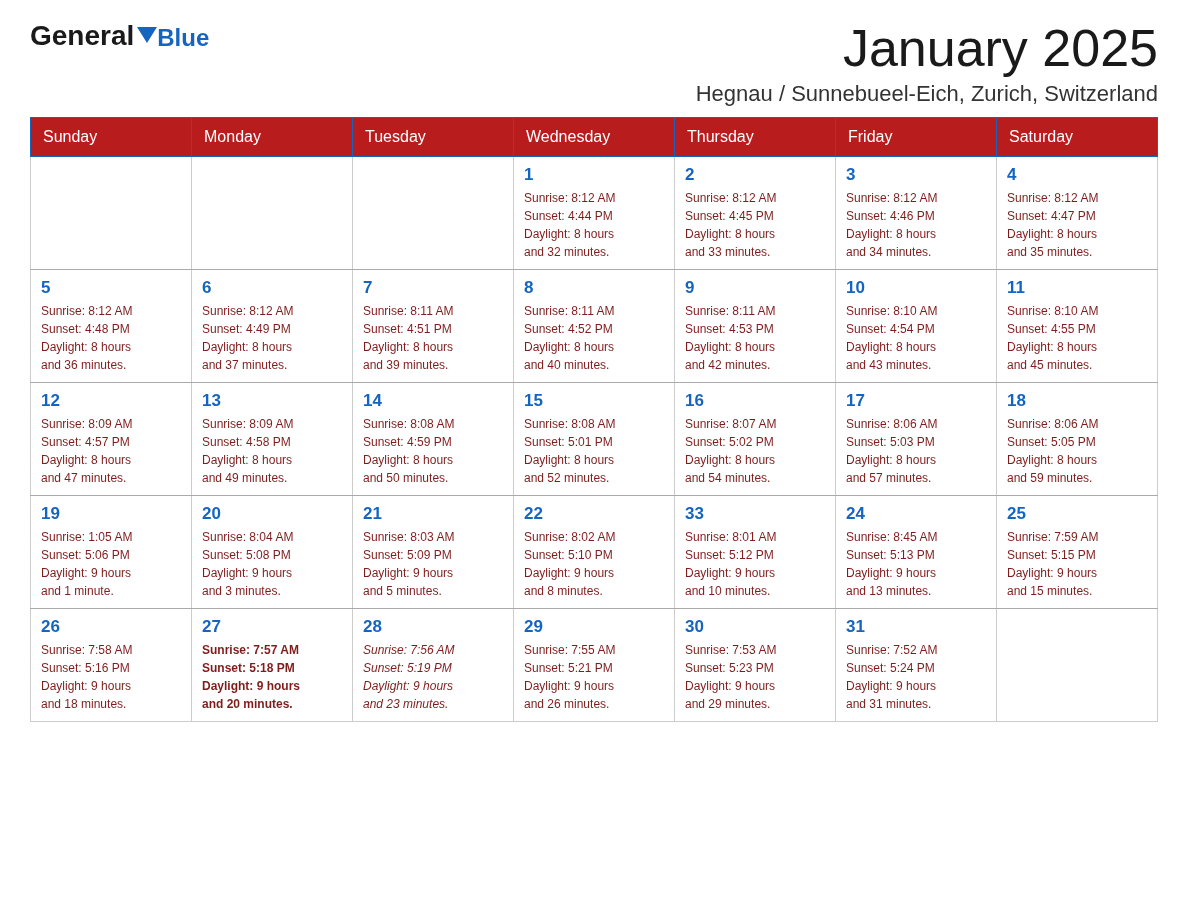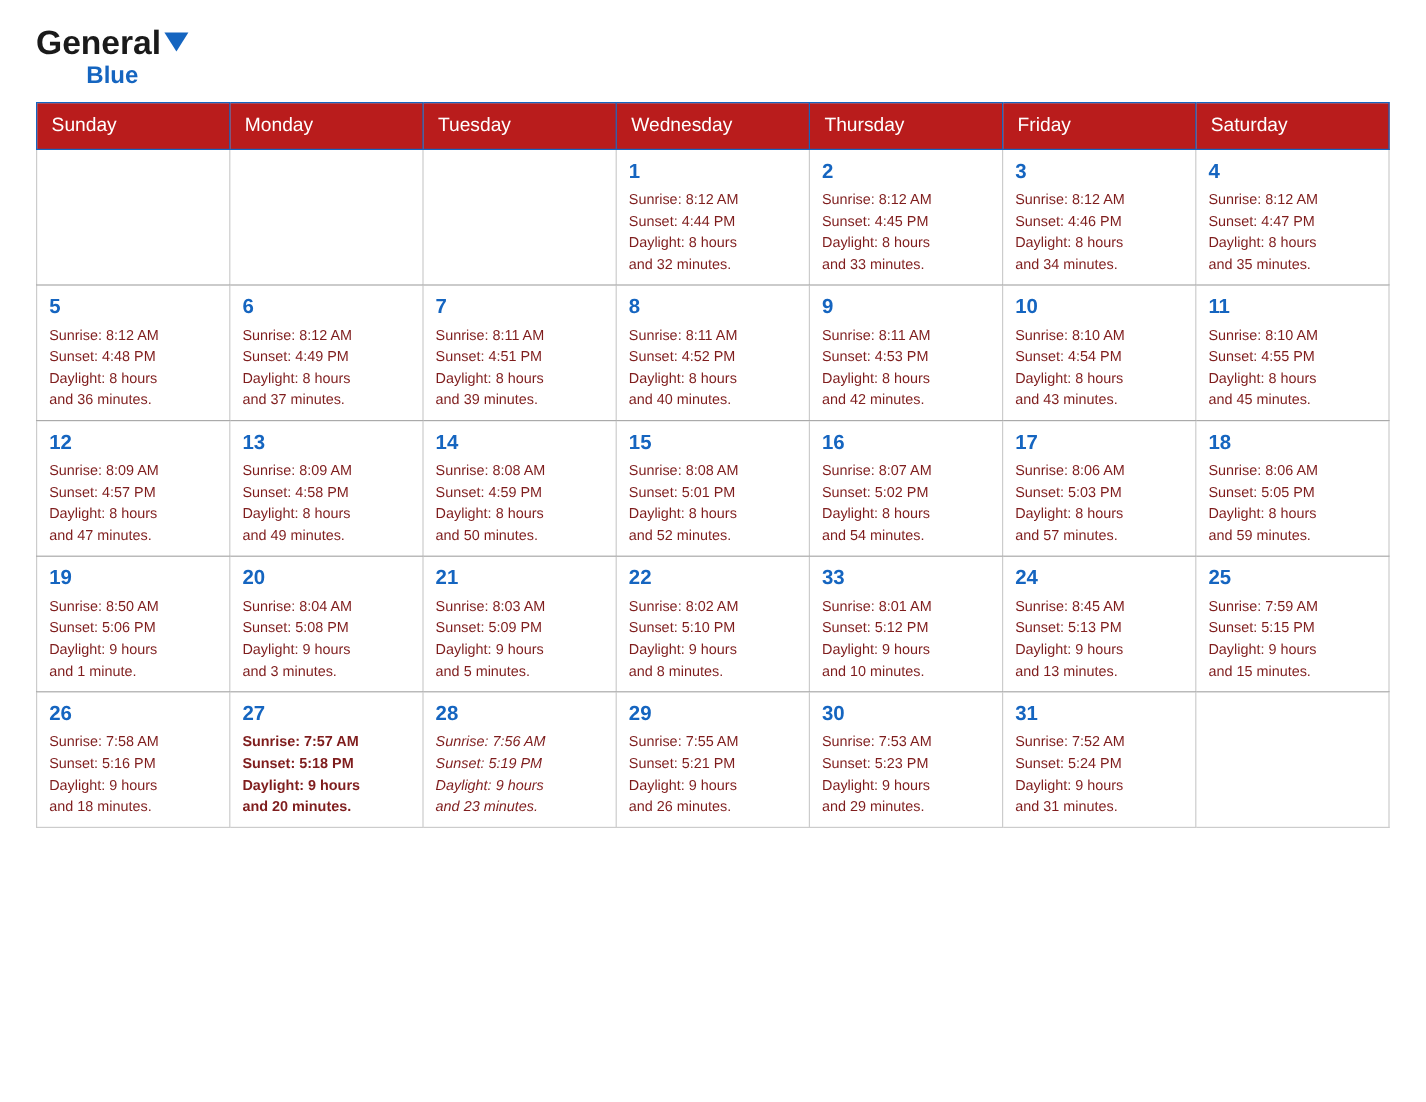--- a/index.html
+++ b/index.html
@@ -15,21 +15,21 @@
       justify-content: space-between;
       align-items: flex-start;
       margin-bottom: 10px;
     }
     .logo-text-general {
       font-size: 28px;
       font-weight: bold;
       color: #1a1a1a;
     }
     .logo-text-blue {
-      font-size: 20px;
+      font-size: 24px;
       font-weight: bold;
       color: #1565c0;
     }
     .title-area {
       text-align: right;
     }
     .page-title {
       font-size: 52px;
       font-weight: normal;
       color: #1a1a1a;
@@ -73,22 +73,21 @@
       line-height: 1.5;
     }
     .empty-cell {
       background: #fff;
     }
     .calendar tbody tr:not(:last-child) td {
       border-bottom: 1px solid #aaa;
     }
     .logo-wrapper {
       display: flex;
-      flex-direction: column;
-      align-items: center;
+      align-items: flex-end;
     }
     .logo-line1 {
       display: flex;
       align-items: center;
     }
     .logo-line2 {
       margin-left: 0px;
     }
     .triangle {
       display: inline-block;
@@ -109,20 +108,22 @@
   <div class="logo-wrapper">
     <div class="logo-line1">
       <span class="logo-text-general">General</span>
       <span class="triangle"></span>
     </div>
     <div class="logo-line2">
       <span class="logo-text-blue">Blue</span>
     </div>
   </div>
   <div class="title-area">
+    <div class="page-title">January 2025</div>
+    <div class="subtitle">Hegnau / Sunnebueel-Eich, Zurich, Switzerland</div>
   </div>
 </div>
 
 <table class="calendar">
   <thead>
     <tr>
     <th>Sunday</th>
         <th>Monday</th>
         <th>Tuesday</th>
         <th>Wednesday</th>
@@ -263,21 +264,21 @@
           <div class="day-number">18</div>
           <div class="day-info" style="white-space: pre-line;">Sunrise: 8:06 AM
 Sunset: 5:05 PM
 Daylight: 8 hours
 and 59 minutes.</div>
         </td>
       </tr>
       <tr>
         <td>
           <div class="day-number">19</div>
-          <div class="day-info" style="white-space: pre-line;">Sunrise: 8:50 AM
+          <div class="day-info" style="white-space: pre-line;">Sunrise: 1:05 AM
 Sunset: 5:06 PM
 Daylight: 9 hours
 and 1 minute.</div>
         </td>
         <td>
           <div class="day-number">20</div>
           <div class="day-info" style="white-space: pre-line;">Sunrise: 8:04 AM
 Sunset: 5:08 PM
 Daylight: 9 hours
 and 3 minutes.</div>

